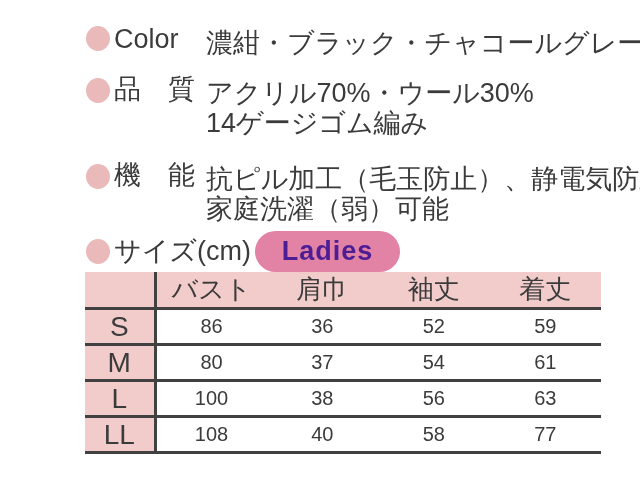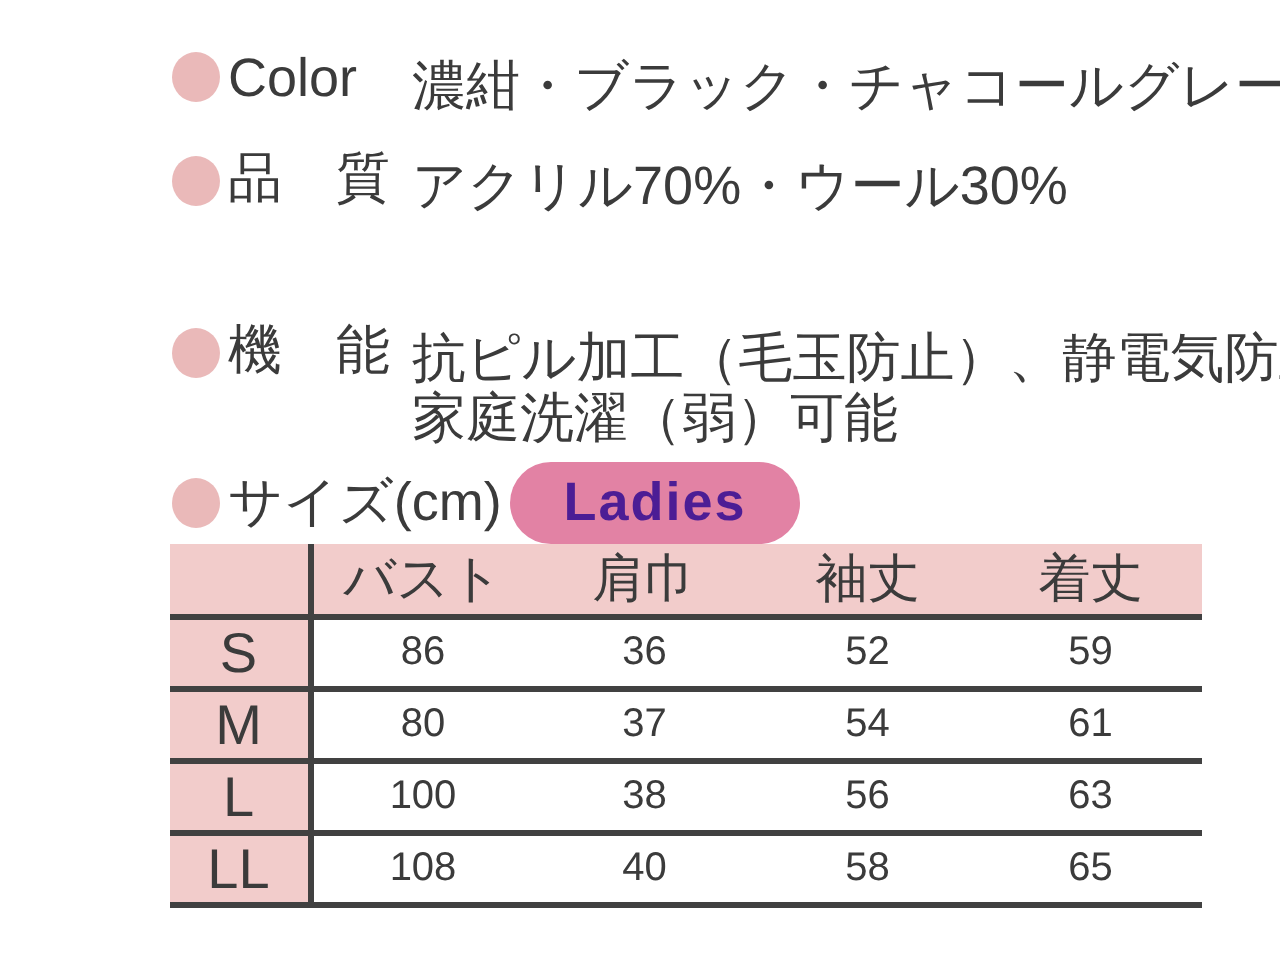--- a/index.html
+++ b/index.html
@@ -66,20 +66,21 @@
     <span class="bullet"></span>
     <span class="label">Color</span>
     <span class="value">濃紺・ブラック・チャコールグレー</span>
   </div>
 
   <div class="spec-row row-quality">
     <span class="bullet"></span>
     <span class="label">品　質</span>
     <span class="value">
       <div class="vline">アクリル70%・ウール30%</div>
+      <div class="vline">14ゲージゴム編み</div>
     </span>
   </div>
 
   <div class="spec-row row-function">
     <span class="bullet"></span>
     <span class="label">機　能</span>
     <span class="value">
       <div class="vline">抗ピル加工（毛玉防止）、静電気防止、</div>
       <div class="vline">家庭洗濯（弱）可能</div>
     </span>
@@ -128,18 +129,18 @@
         <td class="num">100</td>
         <td class="num">38</td>
         <td class="num">56</td>
         <td class="num">63</td>
       </tr>
       <tr>
         <th class="size-cell">LL</th>
         <td class="num">108</td>
         <td class="num">40</td>
         <td class="num">58</td>
-        <td class="num">65</td>
+        <td class="num">77</td>
       </tr>
     </tbody>
   </table>
 
 </div>
 
 </body></html>

